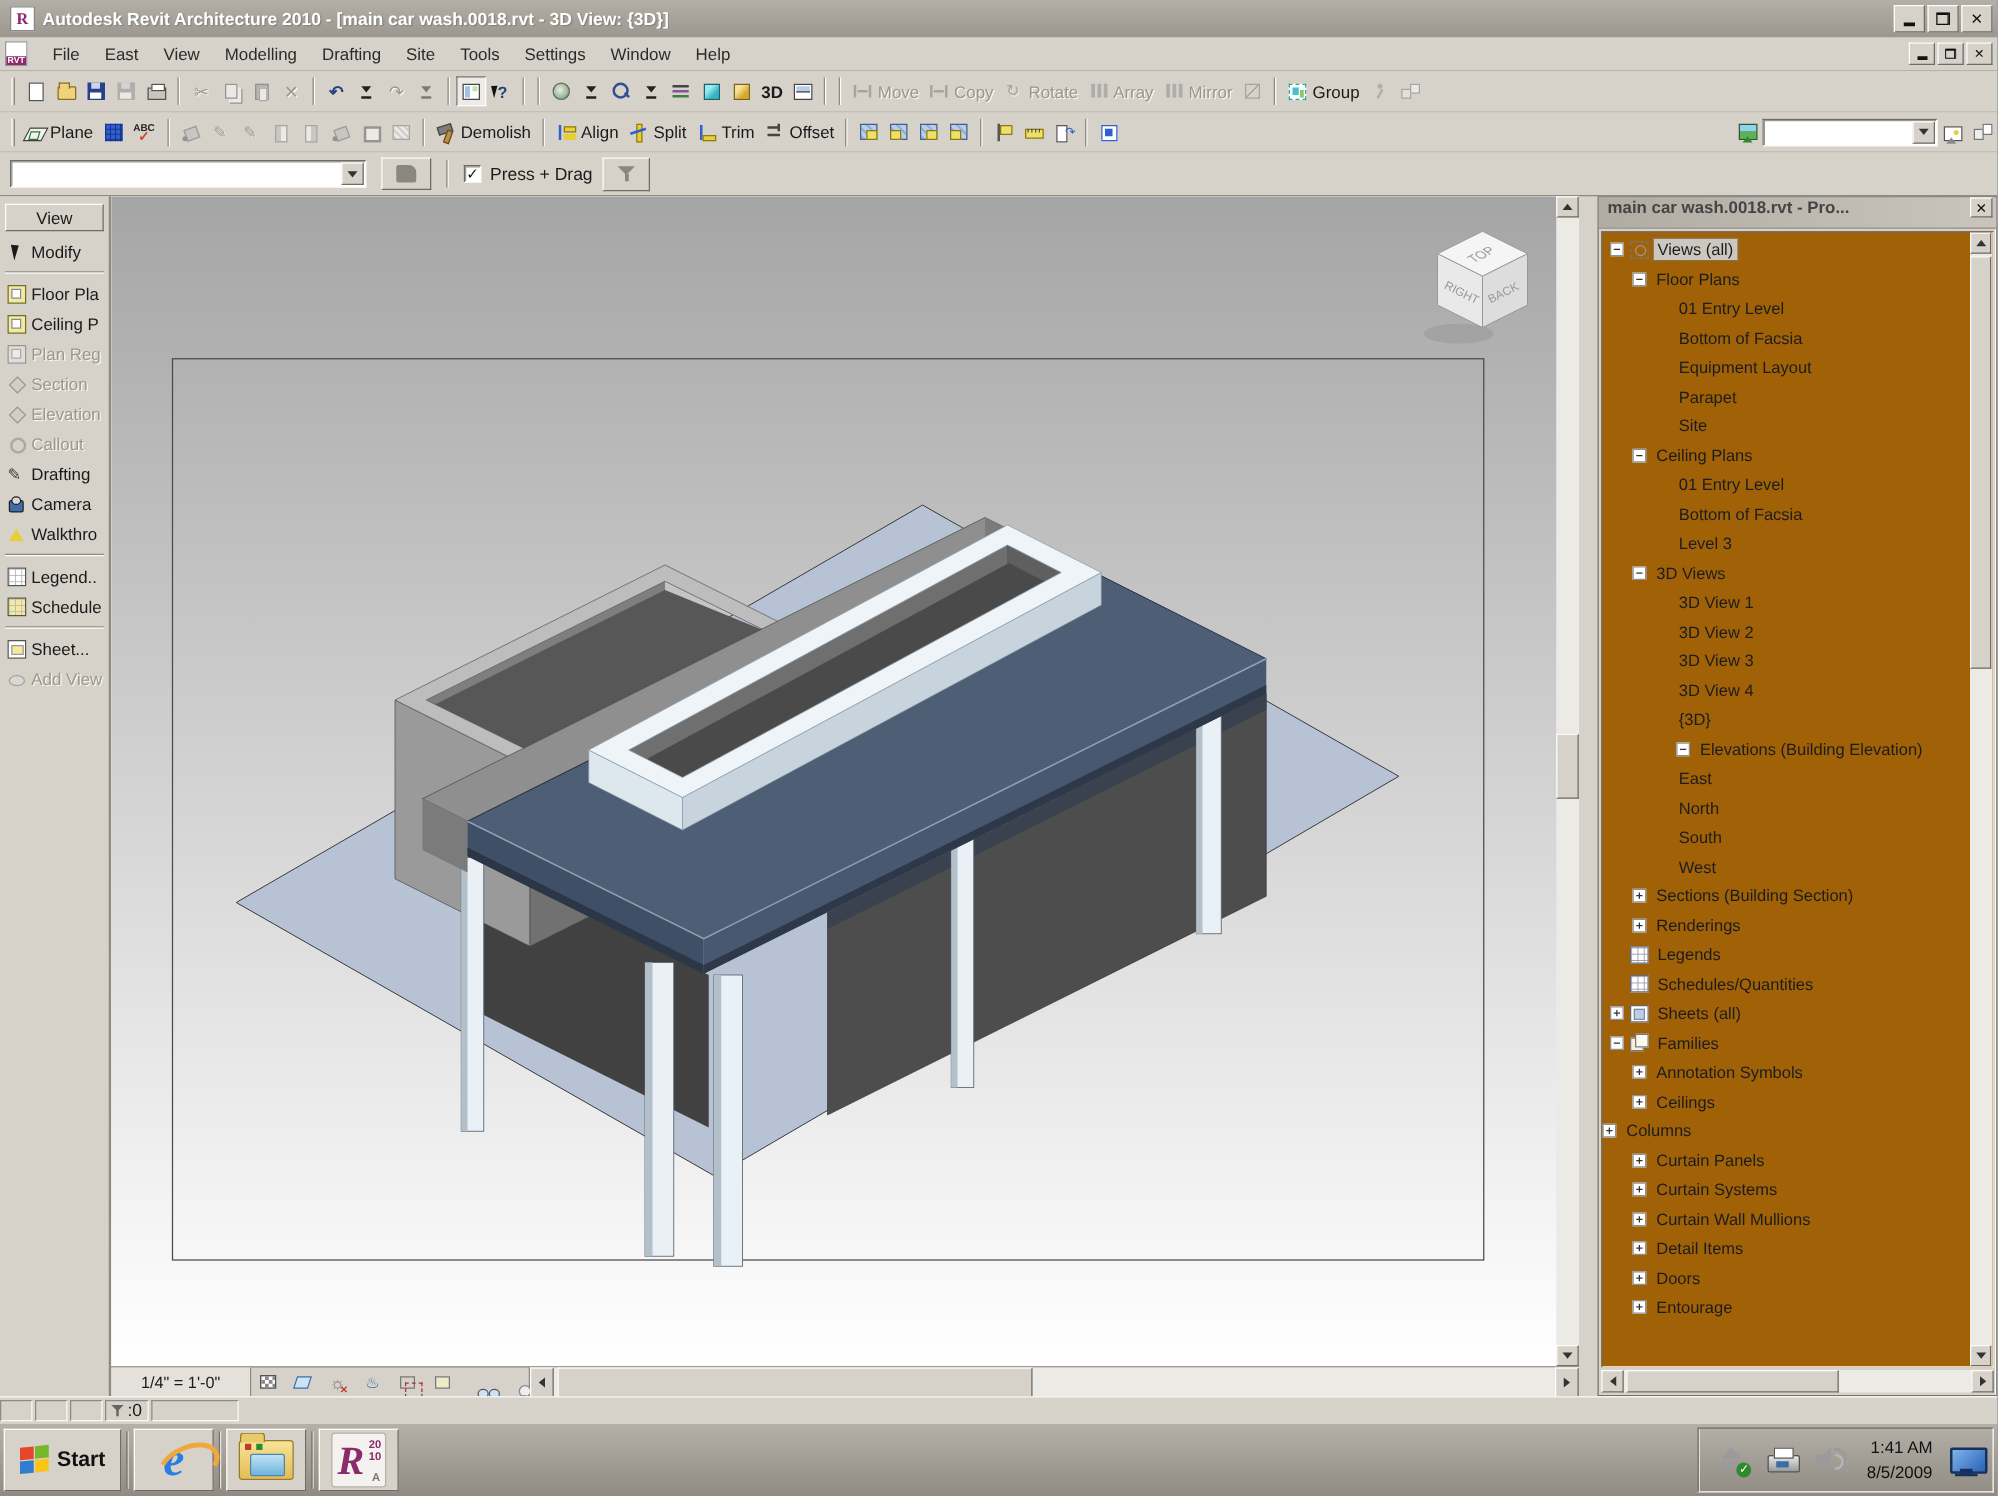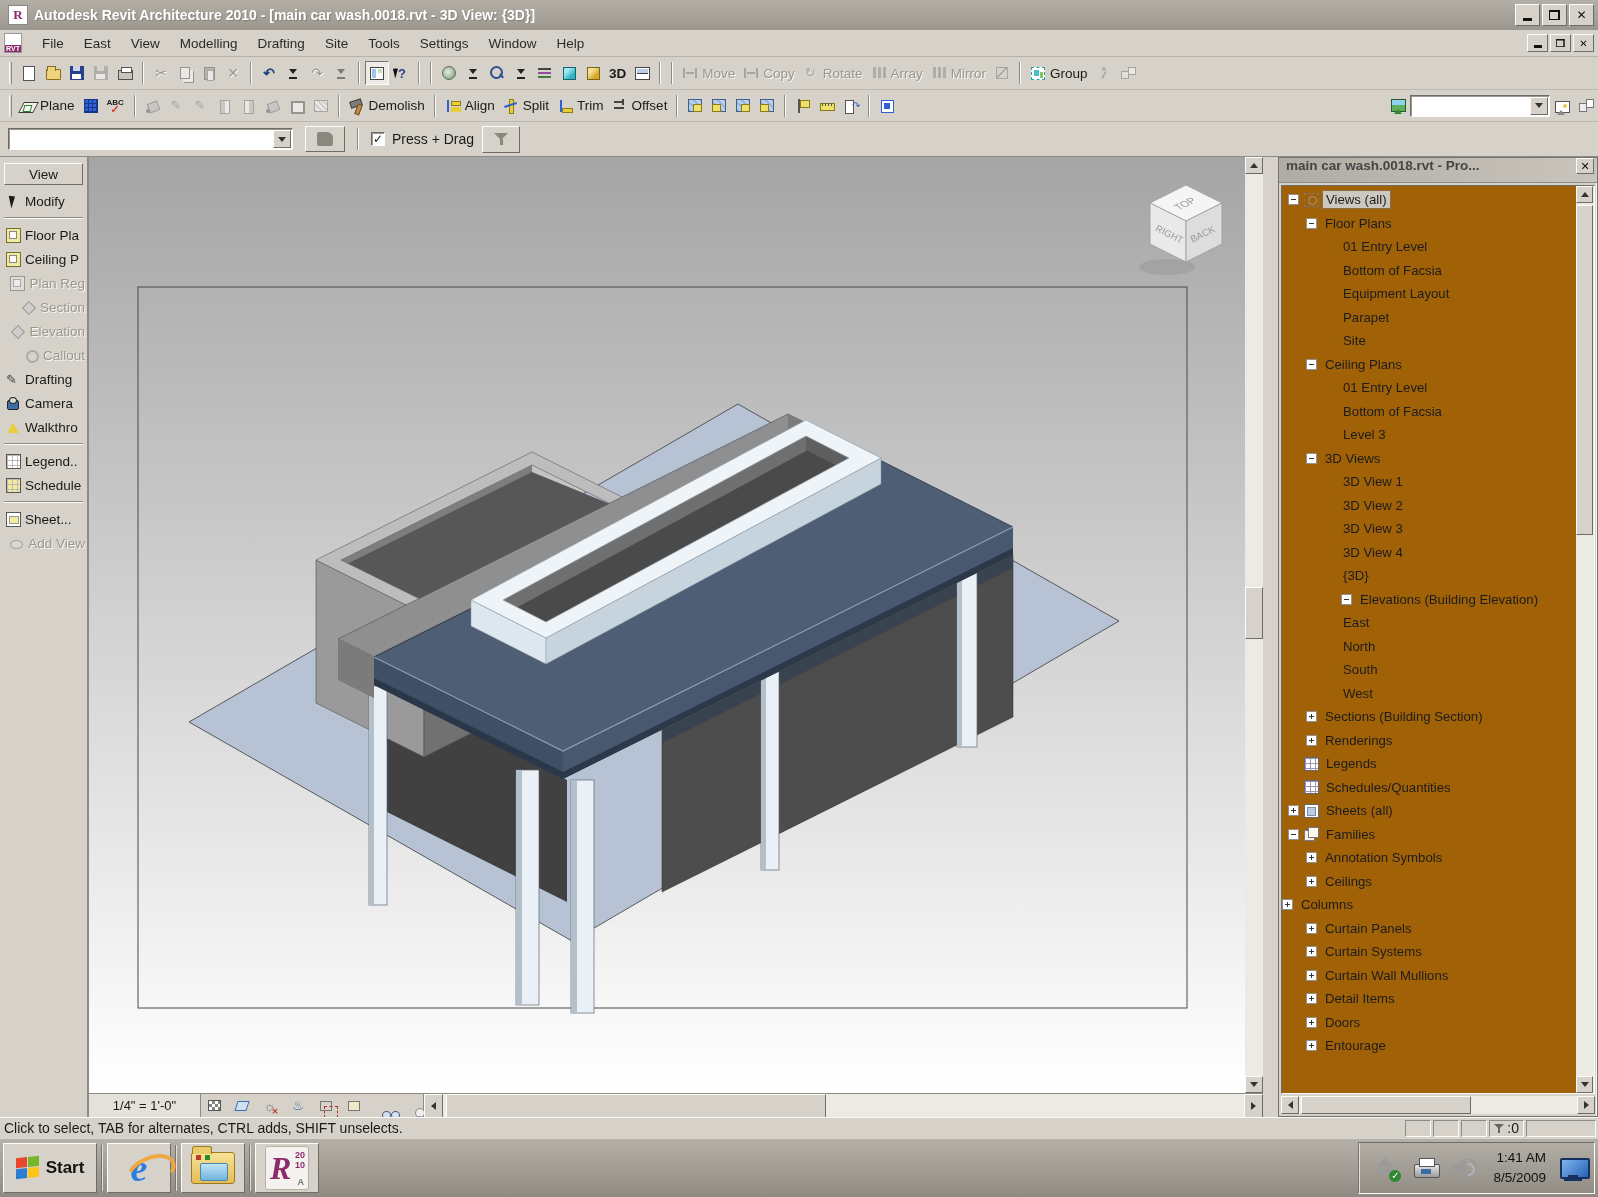--- a/index.html
+++ b/index.html
@@ -170,21 +170,21 @@
   .funnel::before { content:""; position:absolute; left:0; top:1px; width:0; height:0;
     border-left:7px solid transparent; border-right:7px solid transparent; border-top:7px solid #8a877f; }
   .funnel::after { content:""; position:absolute; left:6px; top:7px; width:3px; height:6px; background:#8a877f; }
   
   .designbar { position:absolute; left:0; top:157px; width:88px; height:960px; background:#d6d2ca;
     border-right:1px solid #8e8a84; padding:4px 2px; overflow:hidden; }
   .db-header { height:22px; margin:2px 2px 4px 2px; display:flex; align-items:center; justify-content:center;
     font-size:13.5px; }
   .db-item { height:24px; display:flex; align-items:center; gap:4px; padding-left:4px; font-size:13.5px;
     white-space:nowrap; overflow:hidden; }
-  .db-item.dis { color:#9b978f; text-shadow:1px 1px 0 #ffffffcc;justify-content:flex-end; }
+  .db-item.dis { color:#9b978f; text-shadow:1px 1px 0 #ffffffcc; }
   .db-item.dis .dbi { filter:grayscale(1) opacity(.55); }
   .db-sep { height:2px; margin:4px 2px; border-top:1px solid #8e8a84; border-bottom:1px solid #fbfaf7; }
   .dbi { width:15px; height:15px; flex:none; position:relative; }
   .dbi-sq { background:#f3ea9e; border:1px solid #6d6d3a; }
   .dbi-sq::before { content:""; position:absolute; left:2px; top:2px; width:6px; height:6px; background:#fff; border:1px solid #888; }
   .dbi-diamond { }
   .dbi-diamond::before { content:""; position:absolute; left:3px; top:3px; width:8px; height:8px; background:#cfcacb; border:1px solid #666; transform:rotate(45deg); }
   .dbi-circle::before { content:""; position:absolute; left:2px; top:2px; width:9px; height:9px; border-radius:50%; border:2px solid #888; }
   .dbi-camera::before { content:""; position:absolute; left:1px; top:4px; width:10px; height:8px; background:#3d6ea8; border:1px solid #222; border-radius:2px; }
   .dbi-camera::after { content:""; position:absolute; left:3px; top:1px; width:6px; height:5px; border-radius:50%; background:#d8d8d8; border:1px solid #222; }
@@ -968,21 +968,20 @@
           <span class="arrow-l"></span>
         </div>
       <div class="sthumb" style="left:20px; top:0; height:18px; width:170px;"></div>
       <div class="sbtn" style="right:0; top:0; height:18px; width:18px;">
           <span class="arrow-r"></span>
         </div>
     </div>
   </div>
 
   <div class="statusbar">
-    <span class="sb-msg">Click to select, TAB for alternates, CTRL adds, SHIFT unselects.</span>
     <span class="sb-cell" style="width:26px;"></span>
     <span class="sb-cell" style="width:26px;"></span>
     <span class="sb-cell" style="width:26px;"></span>
     <span class="sb-cell">
       <span class="sb-funnel"></span>
       <span>:0</span>
     </span>
     <span class="sb-cell" style="width:70px;"></span>
   </div>
 

